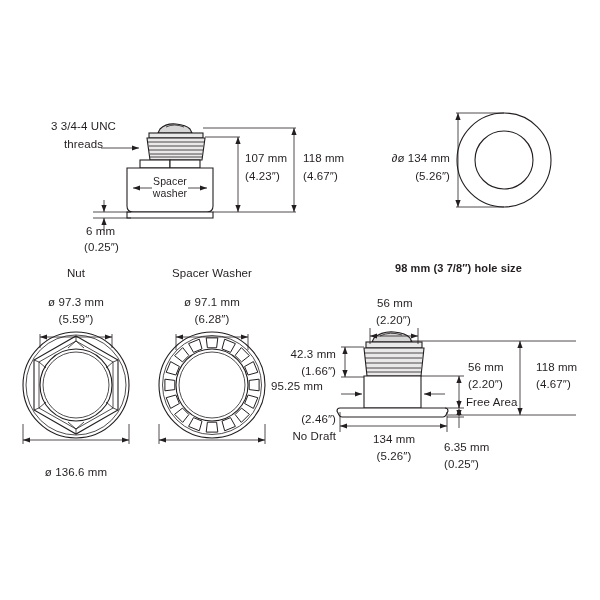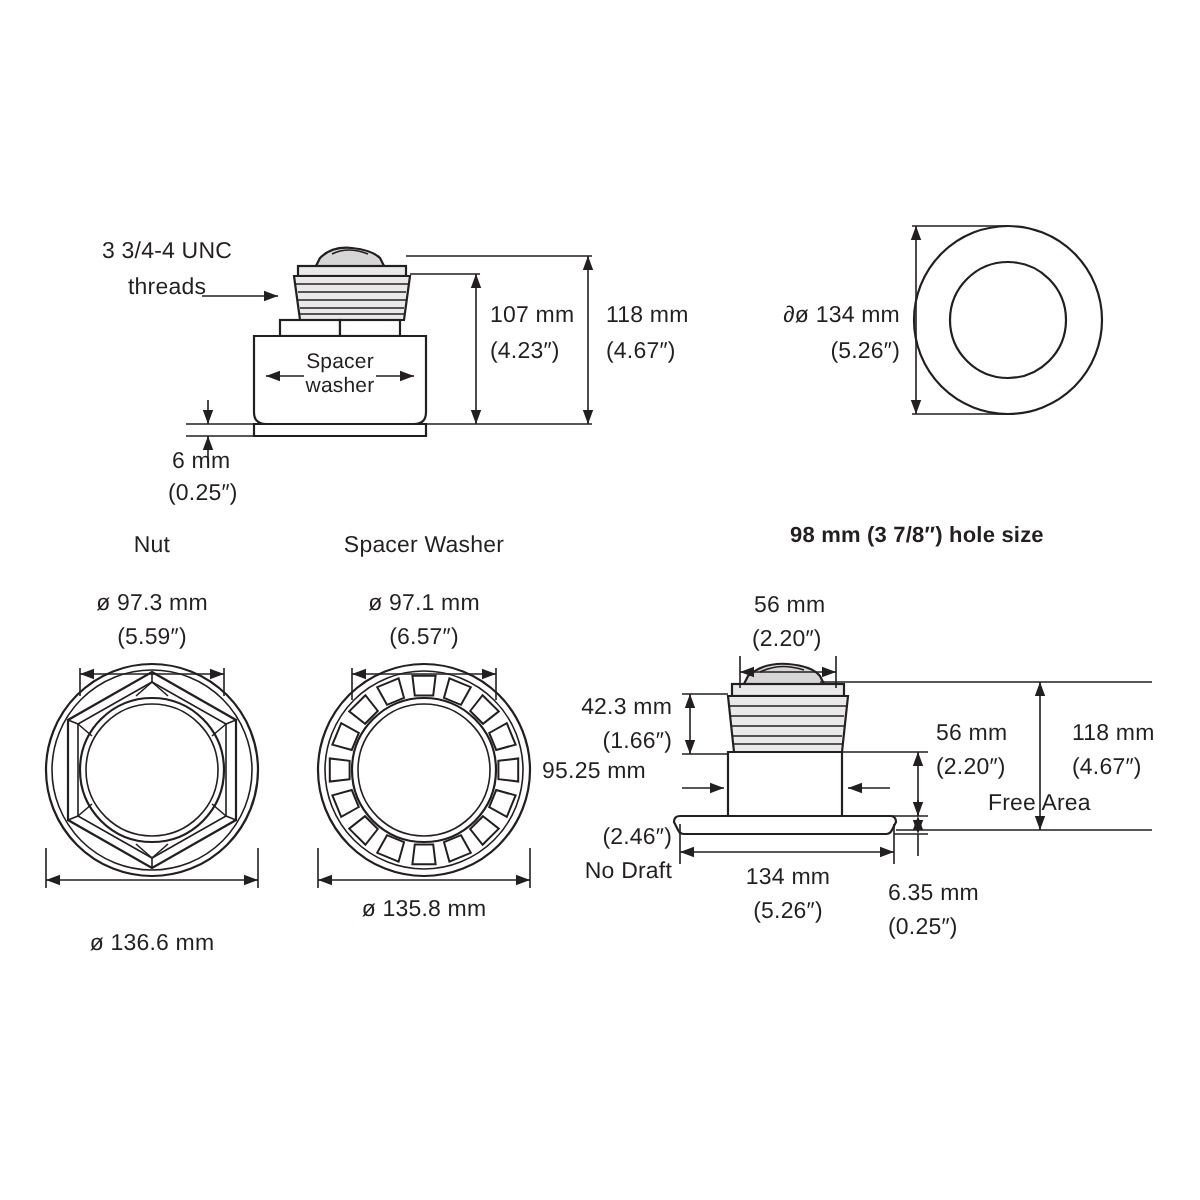--- a/index.html
+++ b/index.html
@@ -265,39 +265,38 @@
   <div class="lbl r" style="left:368px;top:170px;width:82px;">(5.26″)</div>
   <div class="lbl" style="left:395px;top:230px;font-weight:bold;font-size:11px;margin-top:32px;">98 mm (3 7/8″) hole size</div>
 
   <div class="lbl c" style="left:40px;top:267px;width:72px;">Nut</div>
   <div class="lbl c" style="left:26px;top:296px;width:100px;">ø 97.3 mm</div>
   <div class="lbl c" style="left:26px;top:313px;width:100px;">(5.59″)</div>
   <div class="lbl c" style="left:19px;top:466px;width:114px;">ø 136.6 mm</div>
 
   <div class="lbl c" style="left:153px;top:267px;width:118px;">Spacer Washer</div>
   <div class="lbl c" style="left:162px;top:296px;width:100px;">ø 97.1 mm</div>
-  <div class="lbl c" style="left:162px;top:313px;width:100px;">(6.57″)</div>
-  <div class="lbl c" style="left:155px;top:449px;width:114px;">ø 135.8 mm</div>
+  <div class="lbl c" style="left:162px;top:313px;width:100px;">(6.28″)</div>
 
   <div class="lbl" style="left:377px;top:297px;">56 mm</div>
   <div class="lbl" style="left:376px;top:314px;">(2.20″)</div>
 
   <div class="lbl r" style="left:268px;top:348px;width:68px;text-align:right;">42.3 mm</div>
   <div class="lbl r" style="left:268px;top:365px;width:68px;">(1.66″)</div>
 
   <div class="lbl r" style="left:258px;top:380px;width:78px;text-align:center;">95.25 mm</div>
   <div class="lbl r" style="left:258px;top:413px;width:78px;">(2.46″)</div>
   <div class="lbl r" style="left:258px;top:430px;width:78px;">No Draft</div>
 
   <div class="lbl c" style="left:345px;top:433px;width:98px;">134 mm</div>
   <div class="lbl c" style="left:345px;top:450px;width:98px;">(5.26″)</div>
 
   <div class="lbl" style="left:468px;top:361px;">56 mm</div>
   <div class="lbl" style="left:468px;top:378px;">(2.20″)</div>
-  <div class="lbl" style="left:466px;top:396px;margin-left:28px;">Free Area</div>
+  <div class="lbl" style="left:466px;top:396px;">Free Area</div>
 
   <div class="lbl" style="left:444px;top:441px;">6.35 mm</div>
   <div class="lbl" style="left:444px;top:458px;">(0.25″)</div>
 
   <div class="lbl" style="left:536px;top:361px;">118 mm</div>
   <div class="lbl" style="left:536px;top:378px;">(4.67″)</div>
 
 </div>
 
 </body></html>

